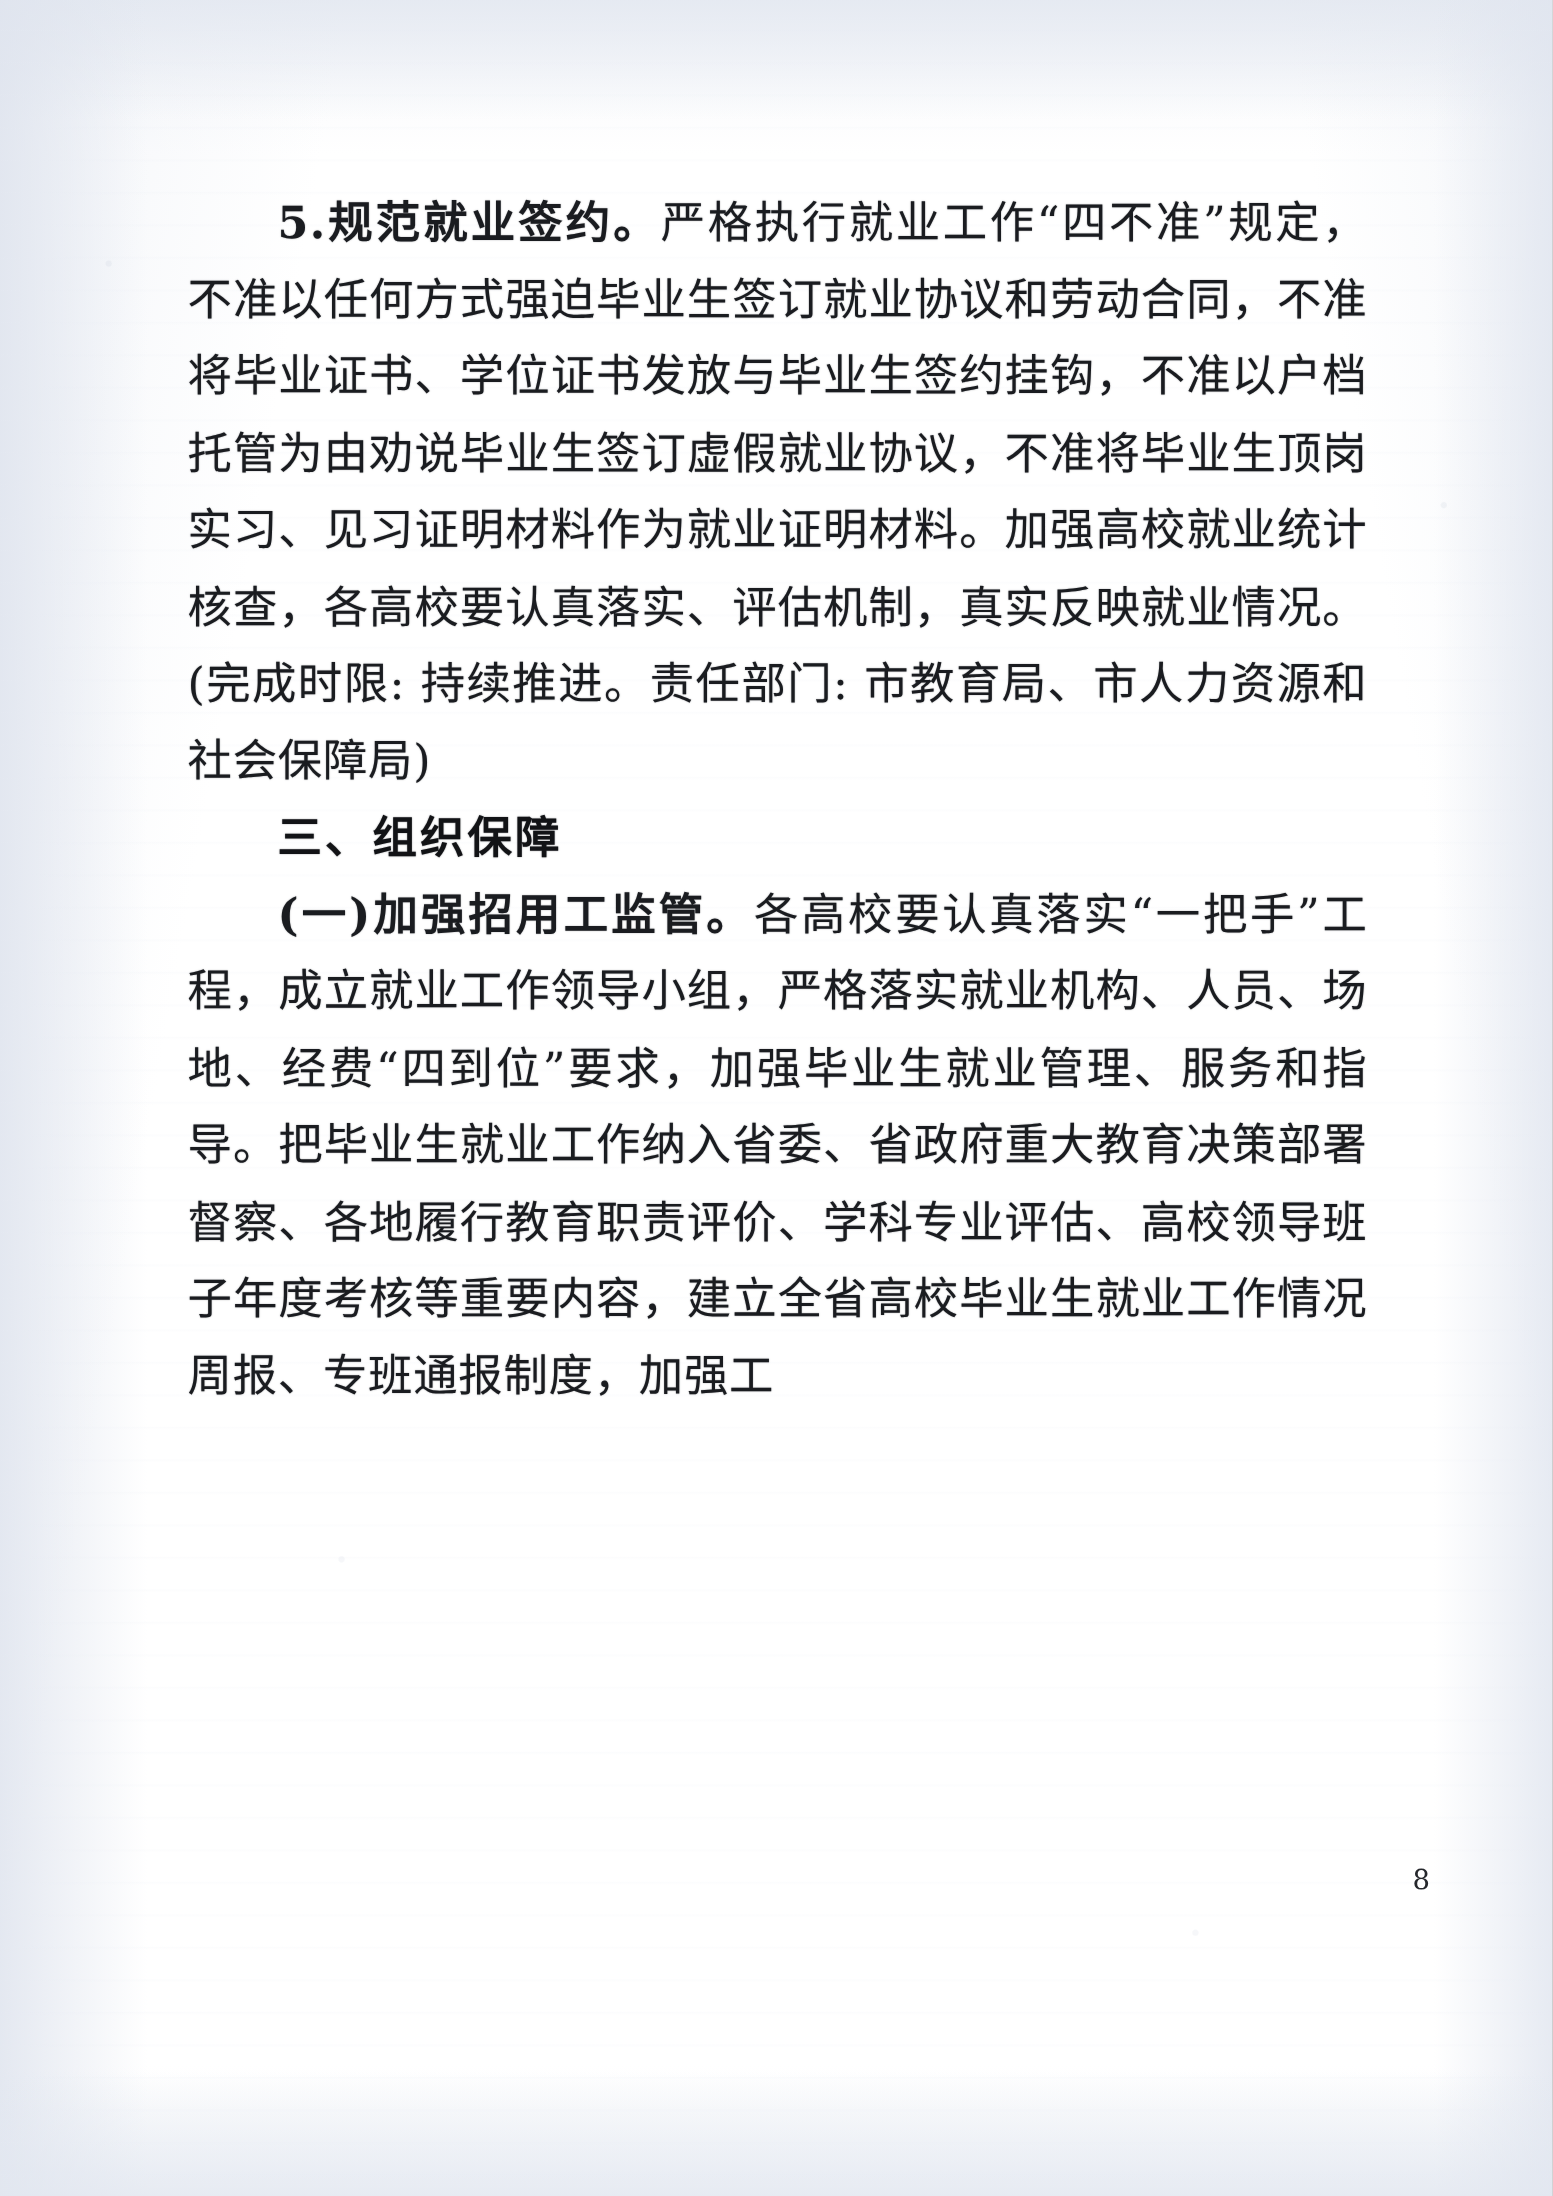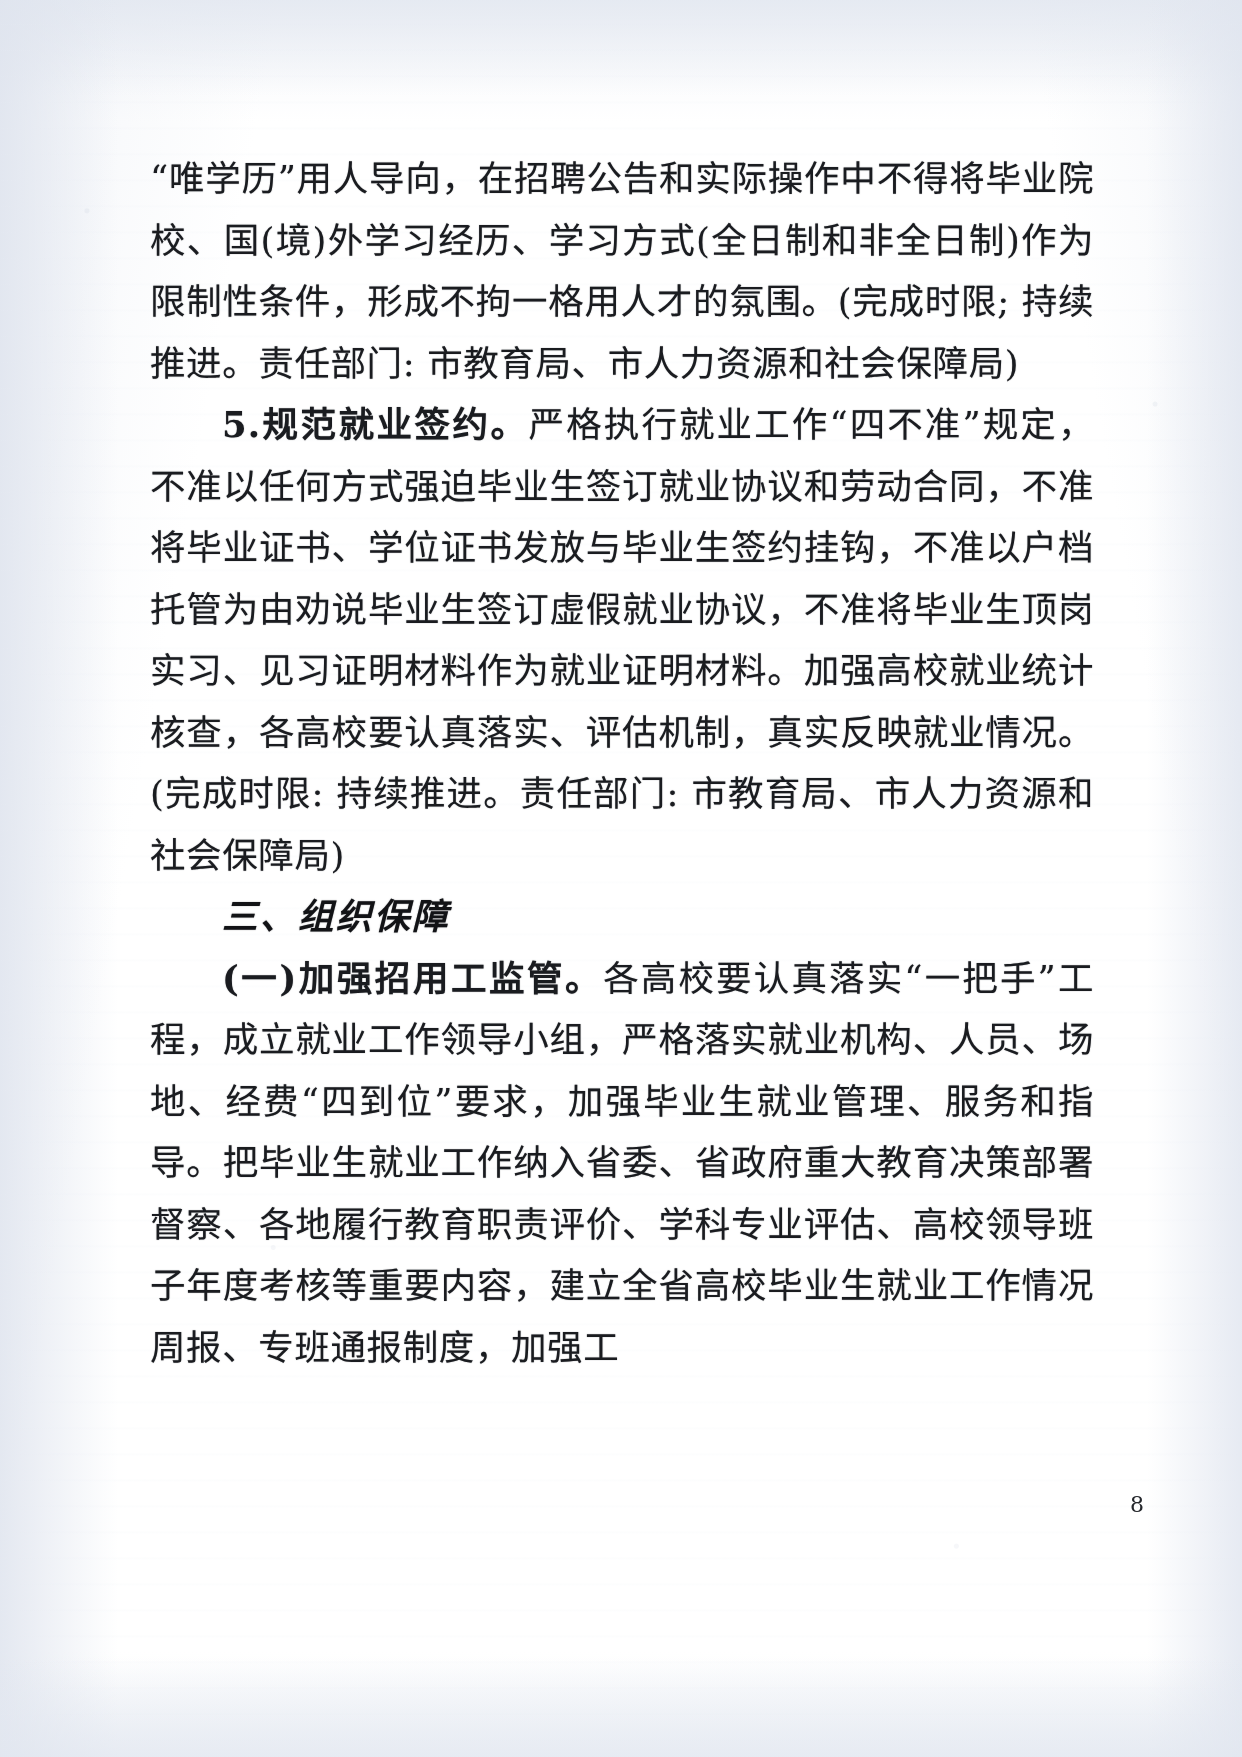--- a/index.html
+++ b/index.html
@@ -88,21 +88,20 @@
 
   .heading-line {
     margin: 0;
     font-size: 35.5px;
     line-height: 61.5px;
     text-indent: 72px;
     font-weight: 700;
     letter-spacing: 2.5px;
     color: #121316;
     text-shadow: 0 0 1.2px rgba(25,27,32,.55);
-    font-style: italic;
   }
 
   .page-number {
     position: absolute;
     right: 98px;
     top: 1492px;
     font-family: "DejaVu Serif", "Liberation Serif", serif;
     font-size: 22px;
     color: #25272c;
     letter-spacing: 0;
@@ -130,23 +129,20 @@
 
   <div class="edge-shade edge-top"></div>
   <div class="edge-shade edge-left"></div>
   <div class="edge-shade edge-right"></div>
   <div class="edge-shade edge-bottom"></div>
   <div class="banding"></div>
   <div class="scan-noise"></div>
 
   <div class="body-text">
 
-    <p class="para">
-      <span>“唯学历”用人导向，在招聘公告和实际操作中不得将毕业院校、国(境)外学习经历、学习方式(全日制和非全日制)作为限制性条件，形成不拘一格用人才的氛围。(完成时限; 持续推进。责任部门: 市教育局、市人力资源和社会保障局)</span>
-    </p>
 
     <p class="para indent">
       <span class="run-bold">5.规范就业签约。</span><span>严格执行就业工作“四不准”规定，不准以任何方式强迫毕业生签订就业协议和劳动合同，不准将毕业证书、学位证书发放与毕业生签约挂钩，不准以户档托管为由劝说毕业生签订虚假就业协议，不准将毕业生顶岗实习、见习证明材料作为就业证明材料。加强高校就业统计核查，各高校要认真落实、评估机制，真实反映就业情况。(完成时限: 持续推进。责任部门: 市教育局、市人力资源和社会保障局)</span>
     </p>
 
 
     <p class="heading-line">三、组织保障</p>
 
     <p class="para indent">
       <span class="run-bold">(一)加强招用工监管。</span><span>各高校要认真落实“一把手”工程，成立就业工作领导小组，严格落实就业机构、人员、场地、经费“四到位”要求，加强毕业生就业管理、服务和指导。把毕业生就业工作纳入省委、省政府重大教育决策部署督察、各地履行教育职责评价、学科专业评估、高校领导班子年度考核等重要内容，建立全省高校毕业生就业工作情况周报、专班通报制度，加强工</span>

